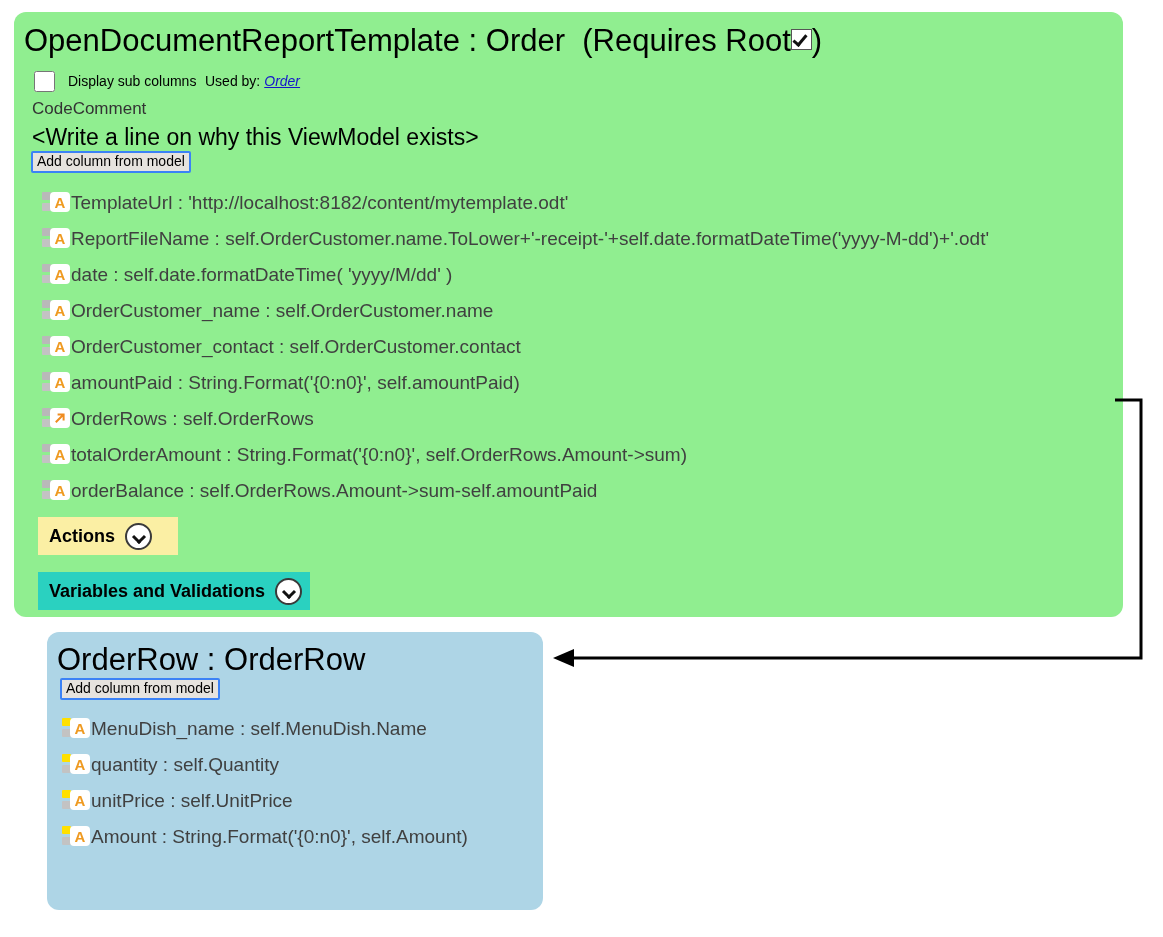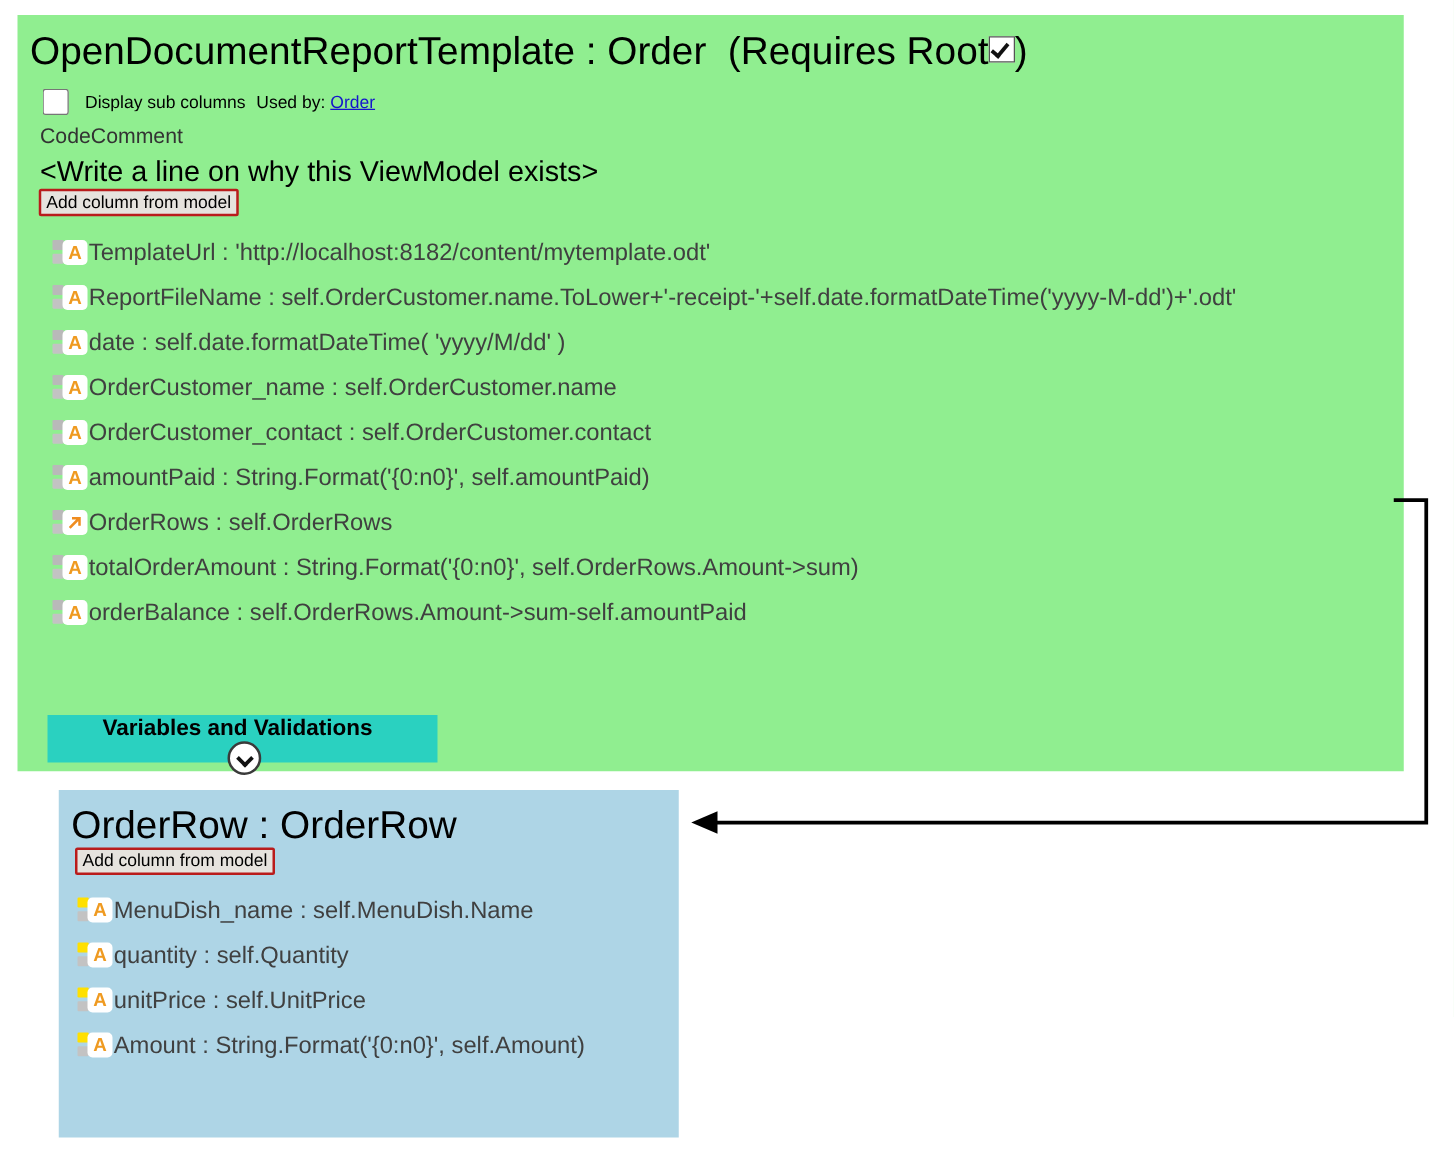--- a/index.html
+++ b/index.html
@@ -12,21 +12,21 @@
     height: 937px;
     position: relative;
     font-family: "Liberation Sans", sans-serif;
     color: #000000;
     overflow: hidden;
   }
 
   
   .panel {
     position: absolute;
-    border-radius: 0;
+    border-radius: 12px;
     box-sizing: border-box;
   }
   #vm-panel {
     left: 14px;
     top: 12px;
     width: 1109px;
     height: 605px;
     background: #90ee90;
   }
   #row-panel {
@@ -112,20 +112,21 @@
     font-size: 14px;
     margin-left: 0;
     white-space: nowrap;
   }
   .usedby-link {
     font-size: 14px;
     color: #1414cc;
     text-decoration: underline;
     margin-left: 4px;
     cursor: pointer;
+    font-style: italic;
   }
 
   
   #code-comment-label {
     position: absolute;
     left: 18px;
     top: 87px;
     font-size: 17px;
     font-weight: normal;
     color: #333333;
@@ -136,21 +137,21 @@
     top: 112px;
     font-size: 23px;
     color: #000;
   }
 
   
   .add-col-btn {
     font-family: "Liberation Sans", sans-serif;
     font-size: 14px;
     background: #e6e3de;
-    border: 2px solid #b91c1c;
+    border: 2px solid #3b82f6;
     border-radius: 2px;
     padding: 1px 4px 2px 4px;
     color: #000;
     line-height: 1.1;
     cursor: pointer;
     white-space: nowrap;
   }
   #vm-add-btn {
     position: absolute;
     left: 17px;
@@ -227,23 +228,22 @@
   }
   #actions-bar {
     left: 24px;
     top: 505px;
     width: 140px;
     background: #fbefa4;
   }
   #variables-bar {
     left: 24px;
     top: 560px;
-    width: 312px;
+    width: 272px;
     background: #2ad1c0;
-    flex-direction: column;
   }
   .section-label {
     font-size: 18px;
     font-weight: bold;
     color: #000;
     margin-right: 10px;
     white-space: nowrap;
   }
   .chev-btn {
     width: 27px;
@@ -388,20 +388,24 @@
           <span class="blk blk-top"></span>
           <span class="blk blk-bot"></span>
           <span class="badge">
             <span class="badge-a">A</span>
           </span>
         </span>
         <span class="col-text">orderBalance : self.OrderRows.Amount-&gt;sum-self.amountPaid</span>
       </div>
     </div>
 
+  <div class="section-bar" id="actions-bar">
+    <span class="section-label">Actions</span>
+    <span class="chev-btn"></span>
+  </div>
 
   <div class="section-bar" id="variables-bar">
     <span class="section-label">Variables and Validations</span>
     <span class="chev-btn"></span>
   </div>
 </div>
 
 <div class="panel" id="row-panel">
   <div class="panel-title">OrderRow : OrderRow</div>
   <button class="add-col-btn" id="row-add-btn">Add column from model</button>

